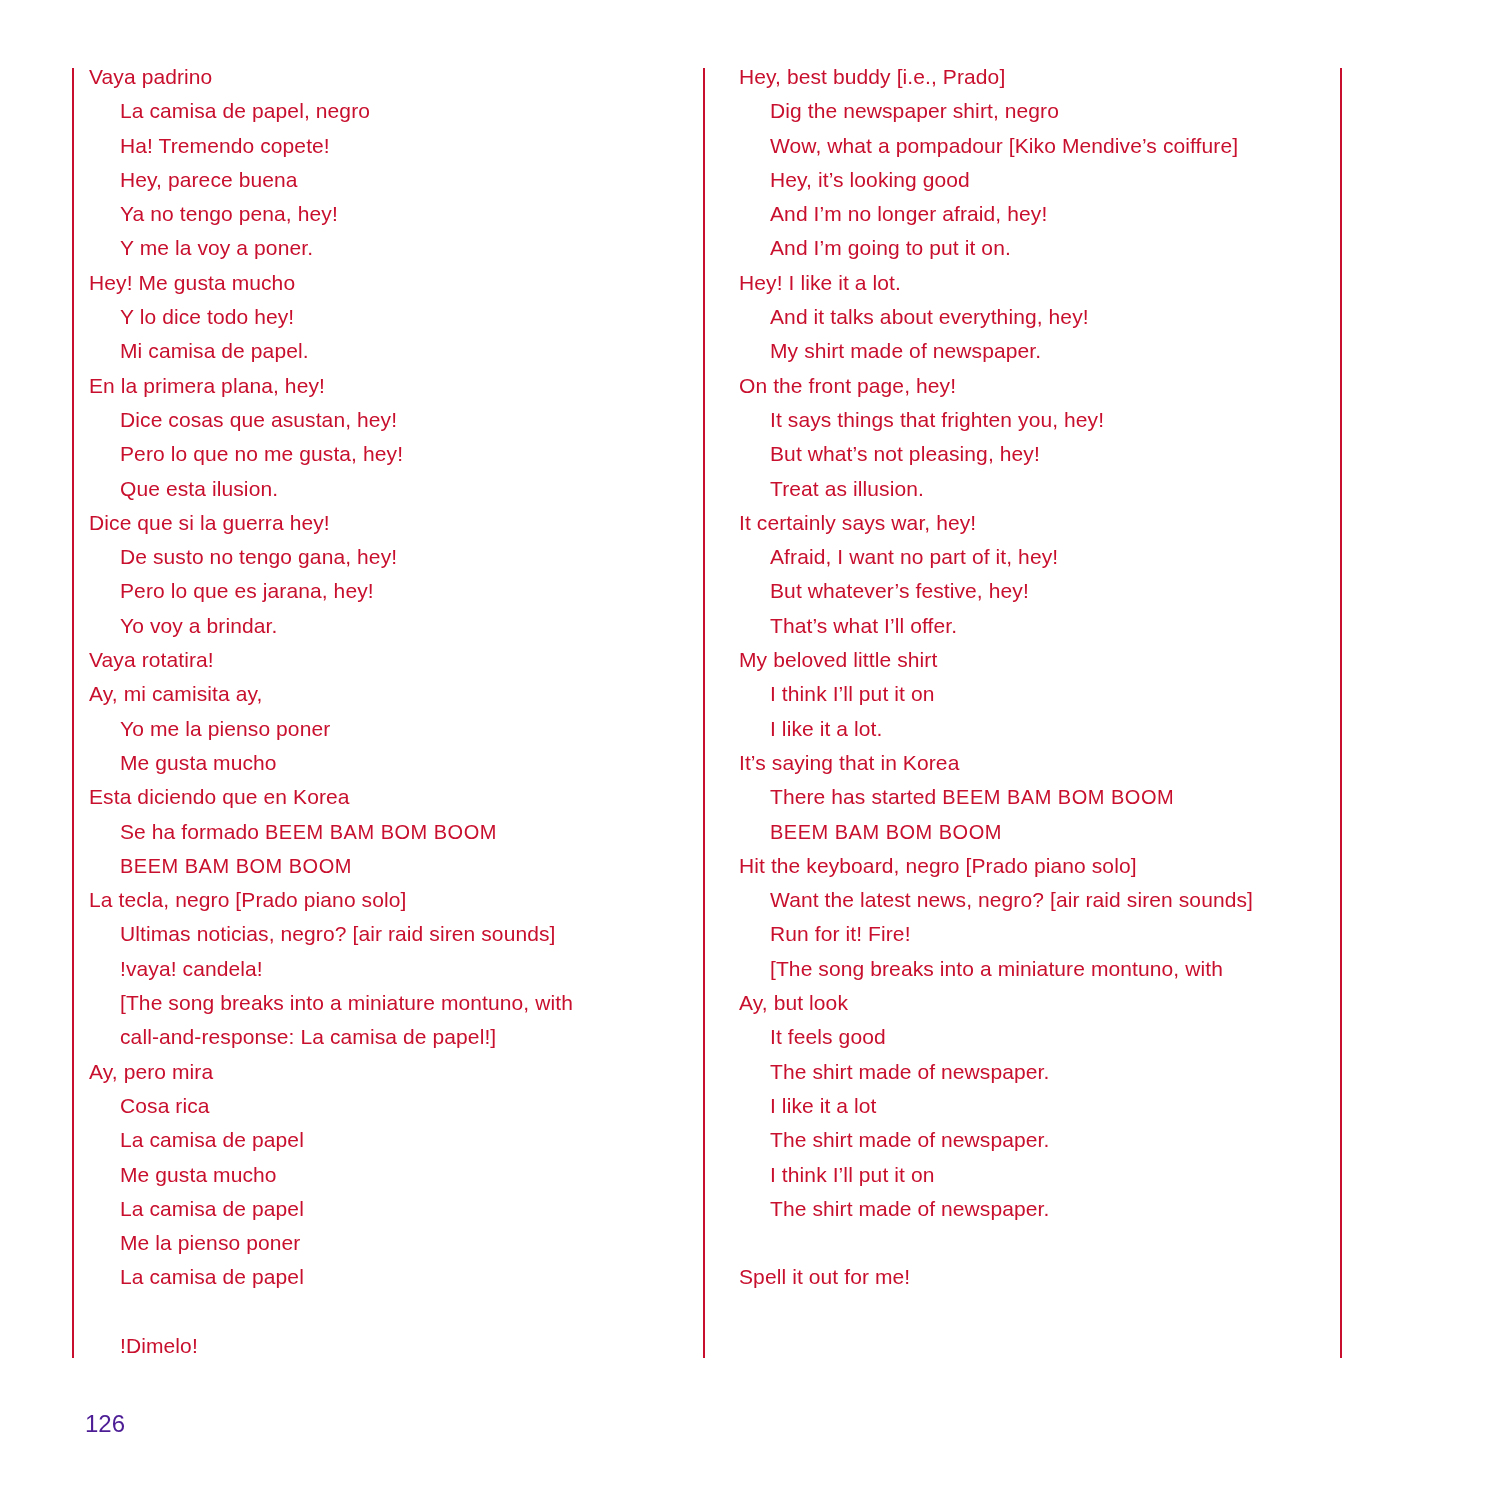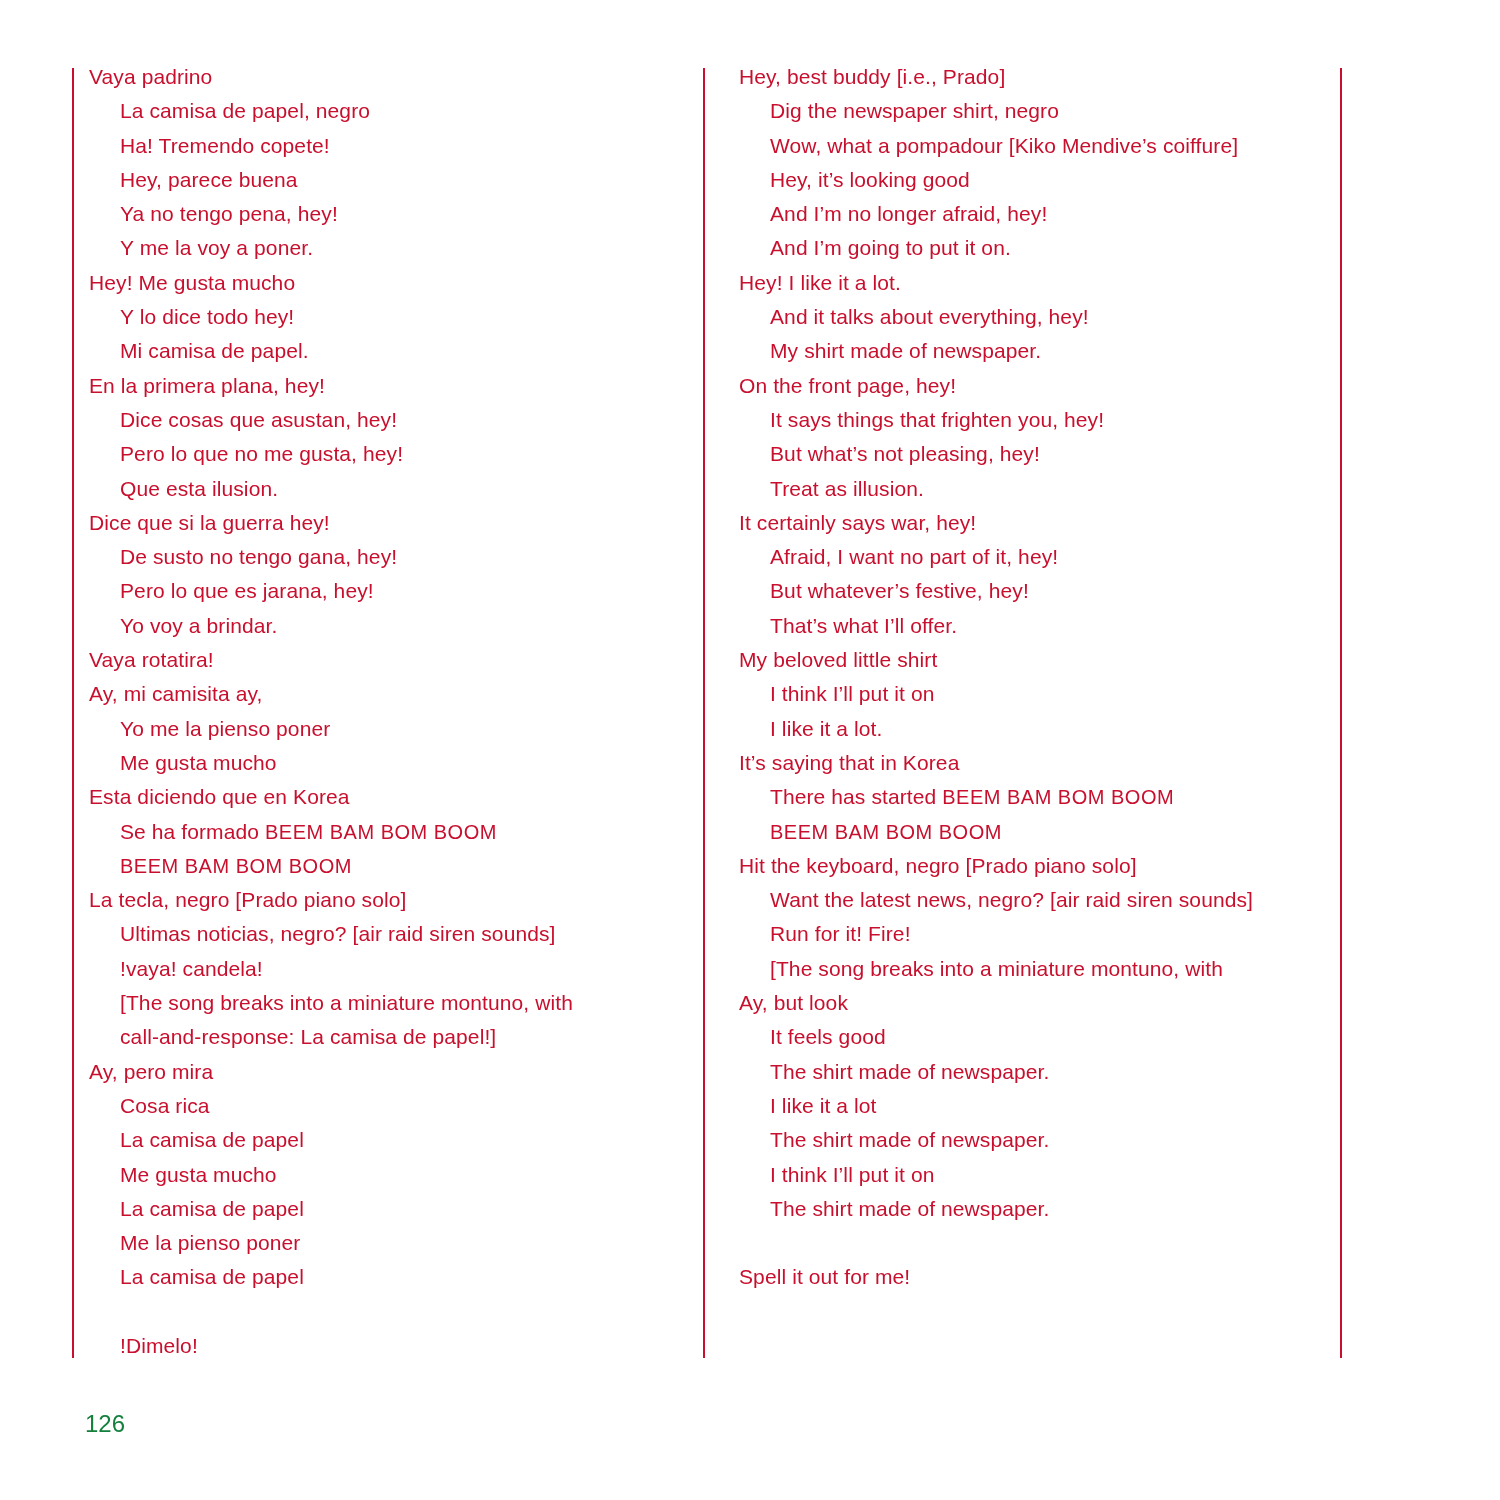--- a/index.html
+++ b/index.html
@@ -32,21 +32,21 @@
   .col-left  { left: 89px;  width: 600px; }
   .col-right { left: 739px; width: 610px; }
   .line { height: 34.3px; white-space: nowrap; }
   .line.indent { padding-left: 31px; }
   .it { }
   .sc { font-size: 20px; letter-spacing: 0.5px; }
   .page-number {
     position: absolute;
     left: 85px;
     top: 1410px;
-    color: #15803d;
+    color: #4c1d95;
     font-size: 24px;
     line-height: 28px;
   }
 </style>
 </head>
 <body>
 
 <div class="page">
   <div class="rule rule-left"></div>
   <div class="rule rule-middle"></div>

